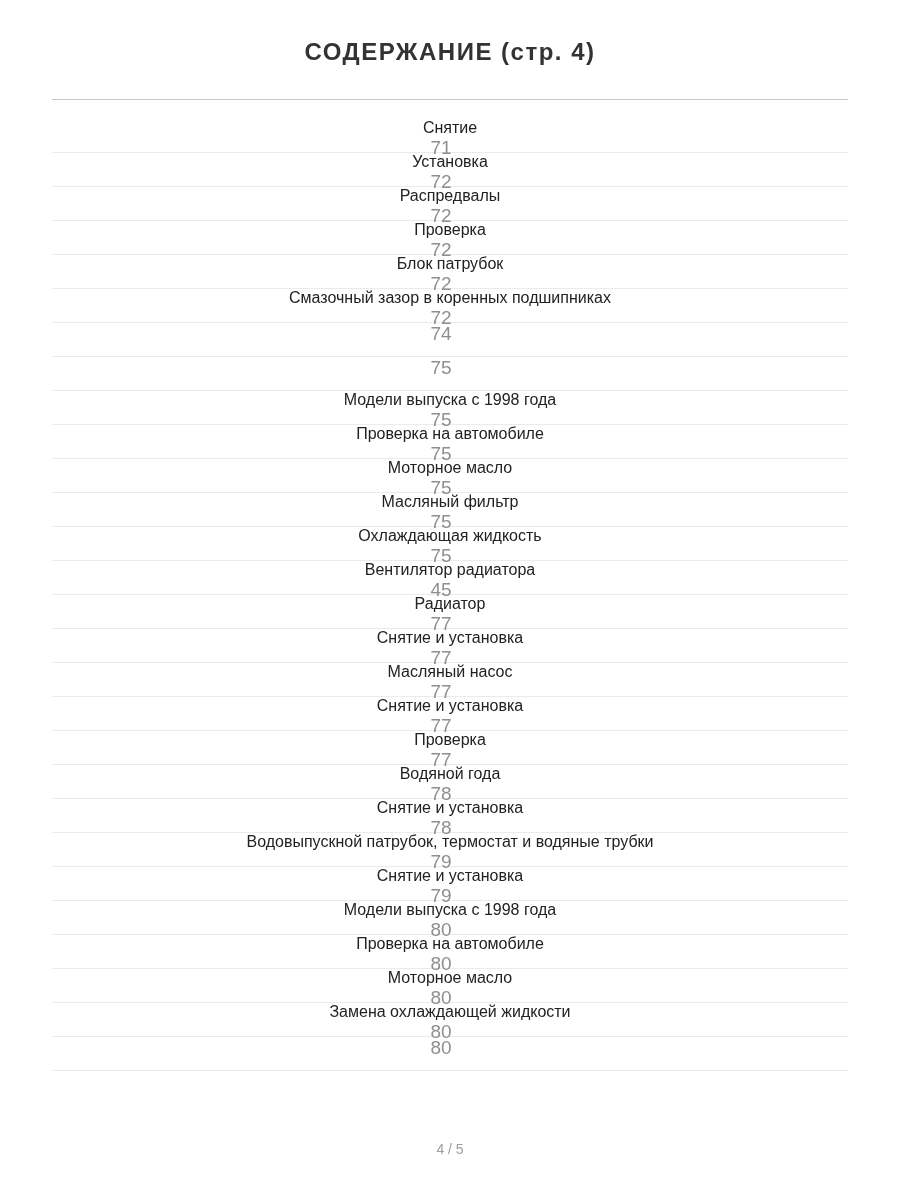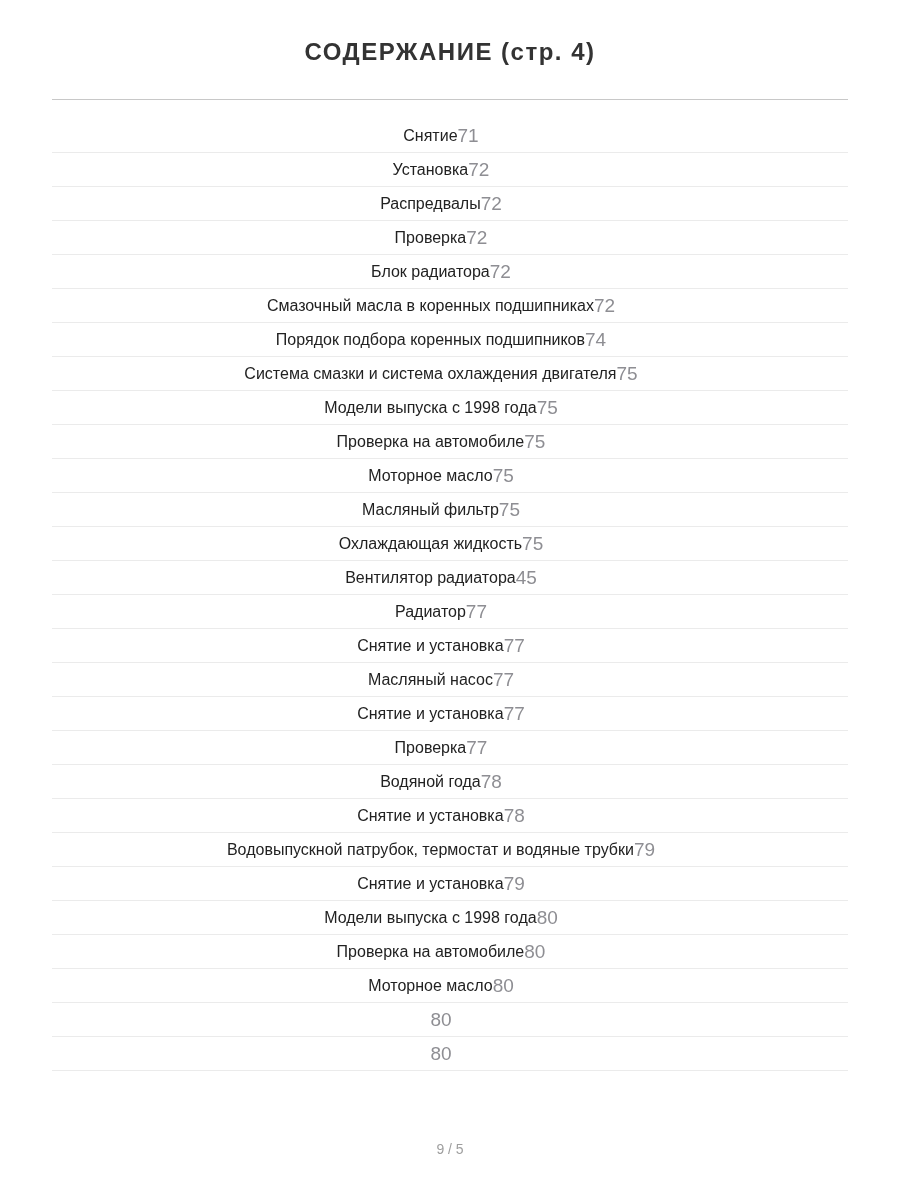--- a/index.html
+++ b/index.html
@@ -40,23 +40,24 @@
     margin-top: 33px;
   }
   .toc-list {
     list-style: none;
     margin-top: 19px;
   }
   .toc-row {
     height: 34px;
     display: flex;
     align-items: center;
-    justify-content: center;
+    justify-content: space-between;
     border-bottom: 1px solid var(--separator-color);
     cursor: pointer;
+    flex-direction: column;
   }
   .toc-label {
     font-size: 16px;
     color: var(--entry-color);
     white-space: nowrap;
   }
   .toc-page {
     font-size: 19px;
     color: var(--page-color);
     padding-right: 18px;
@@ -92,36 +93,34 @@
     <span class="toc-label">Распредвалы</span>
     <span class="toc-page">72</span>
   </li>
 
   <li class="toc-row">
     <span class="toc-label">Проверка</span>
     <span class="toc-page">72</span>
   </li>
 
   <li class="toc-row">
-    <span class="toc-label">Блок радиатора</span>
-    <span class="toc-page">72</span>
-  </li>
-
-  <li class="toc-row">
-    <span class="toc-label">Смазочный масла в коренных подшипниках</span>
-    <span class="toc-page">72</span>
-  </li>
-
-  <li class="toc-row">
-    <span class="toc-label">Порядок подбора коренных подшипников</span>
+    <span class="toc-label">Блок патрубок</span>
+    <span class="toc-page">72</span>
+  </li>
+
+  <li class="toc-row">
+    <span class="toc-label">Смазочный зазор в коренных подшипниках</span>
+    <span class="toc-page">72</span>
+  </li>
+
+  <li class="toc-row">
     <span class="toc-page">74</span>
   </li>
 
   <li class="toc-row">
-    <span class="toc-label">Система смазки и система охлаждения двигателя</span>
     <span class="toc-page">75</span>
   </li>
 
   <li class="toc-row">
     <span class="toc-label">Модели выпуска с 1998 года</span>
     <span class="toc-page">75</span>
   </li>
 
   <li class="toc-row">
     <span class="toc-label">Проверка на автомобиле</span>
@@ -202,22 +201,23 @@
     <span class="toc-label">Проверка на автомобиле</span>
     <span class="toc-page">80</span>
   </li>
 
   <li class="toc-row">
     <span class="toc-label">Моторное масло</span>
     <span class="toc-page">80</span>
   </li>
 
   <li class="toc-row">
+    <span class="toc-label">Замена охлаждающей жидкости</span>
     <span class="toc-page">80</span>
   </li>
 
   <li class="toc-row">
     <span class="toc-page">80</span>
   </li>
 </ul>
 
-  <div class="page-footer">9 / 5</div>
+  <div class="page-footer">4 / 5</div>
 </div>
 
 </body></html>

